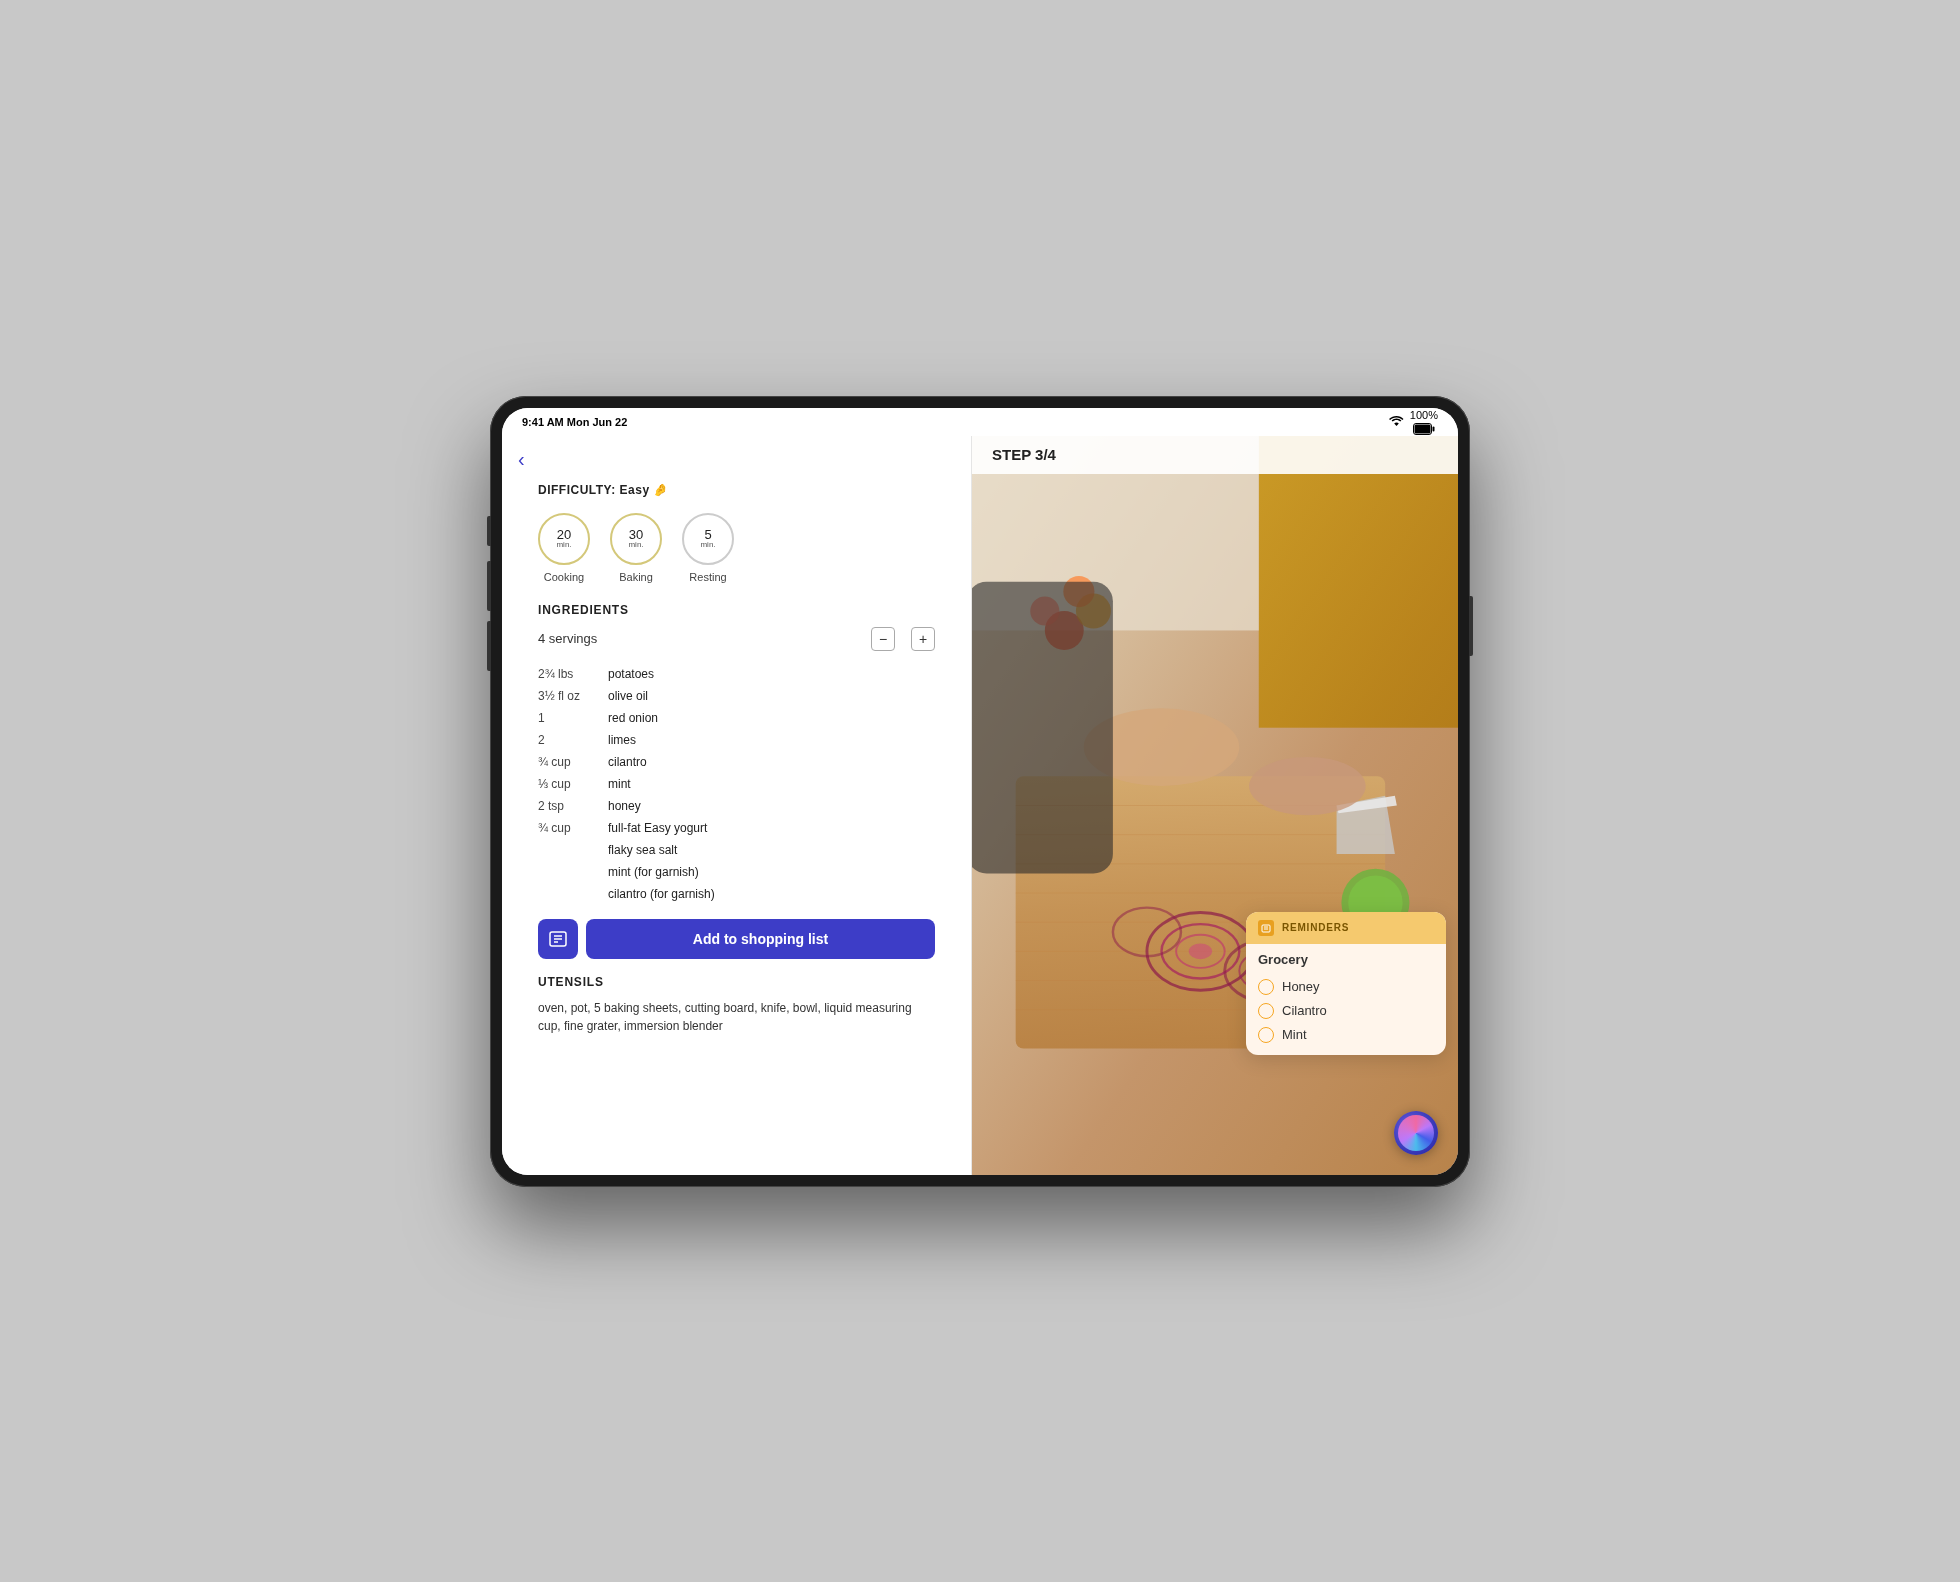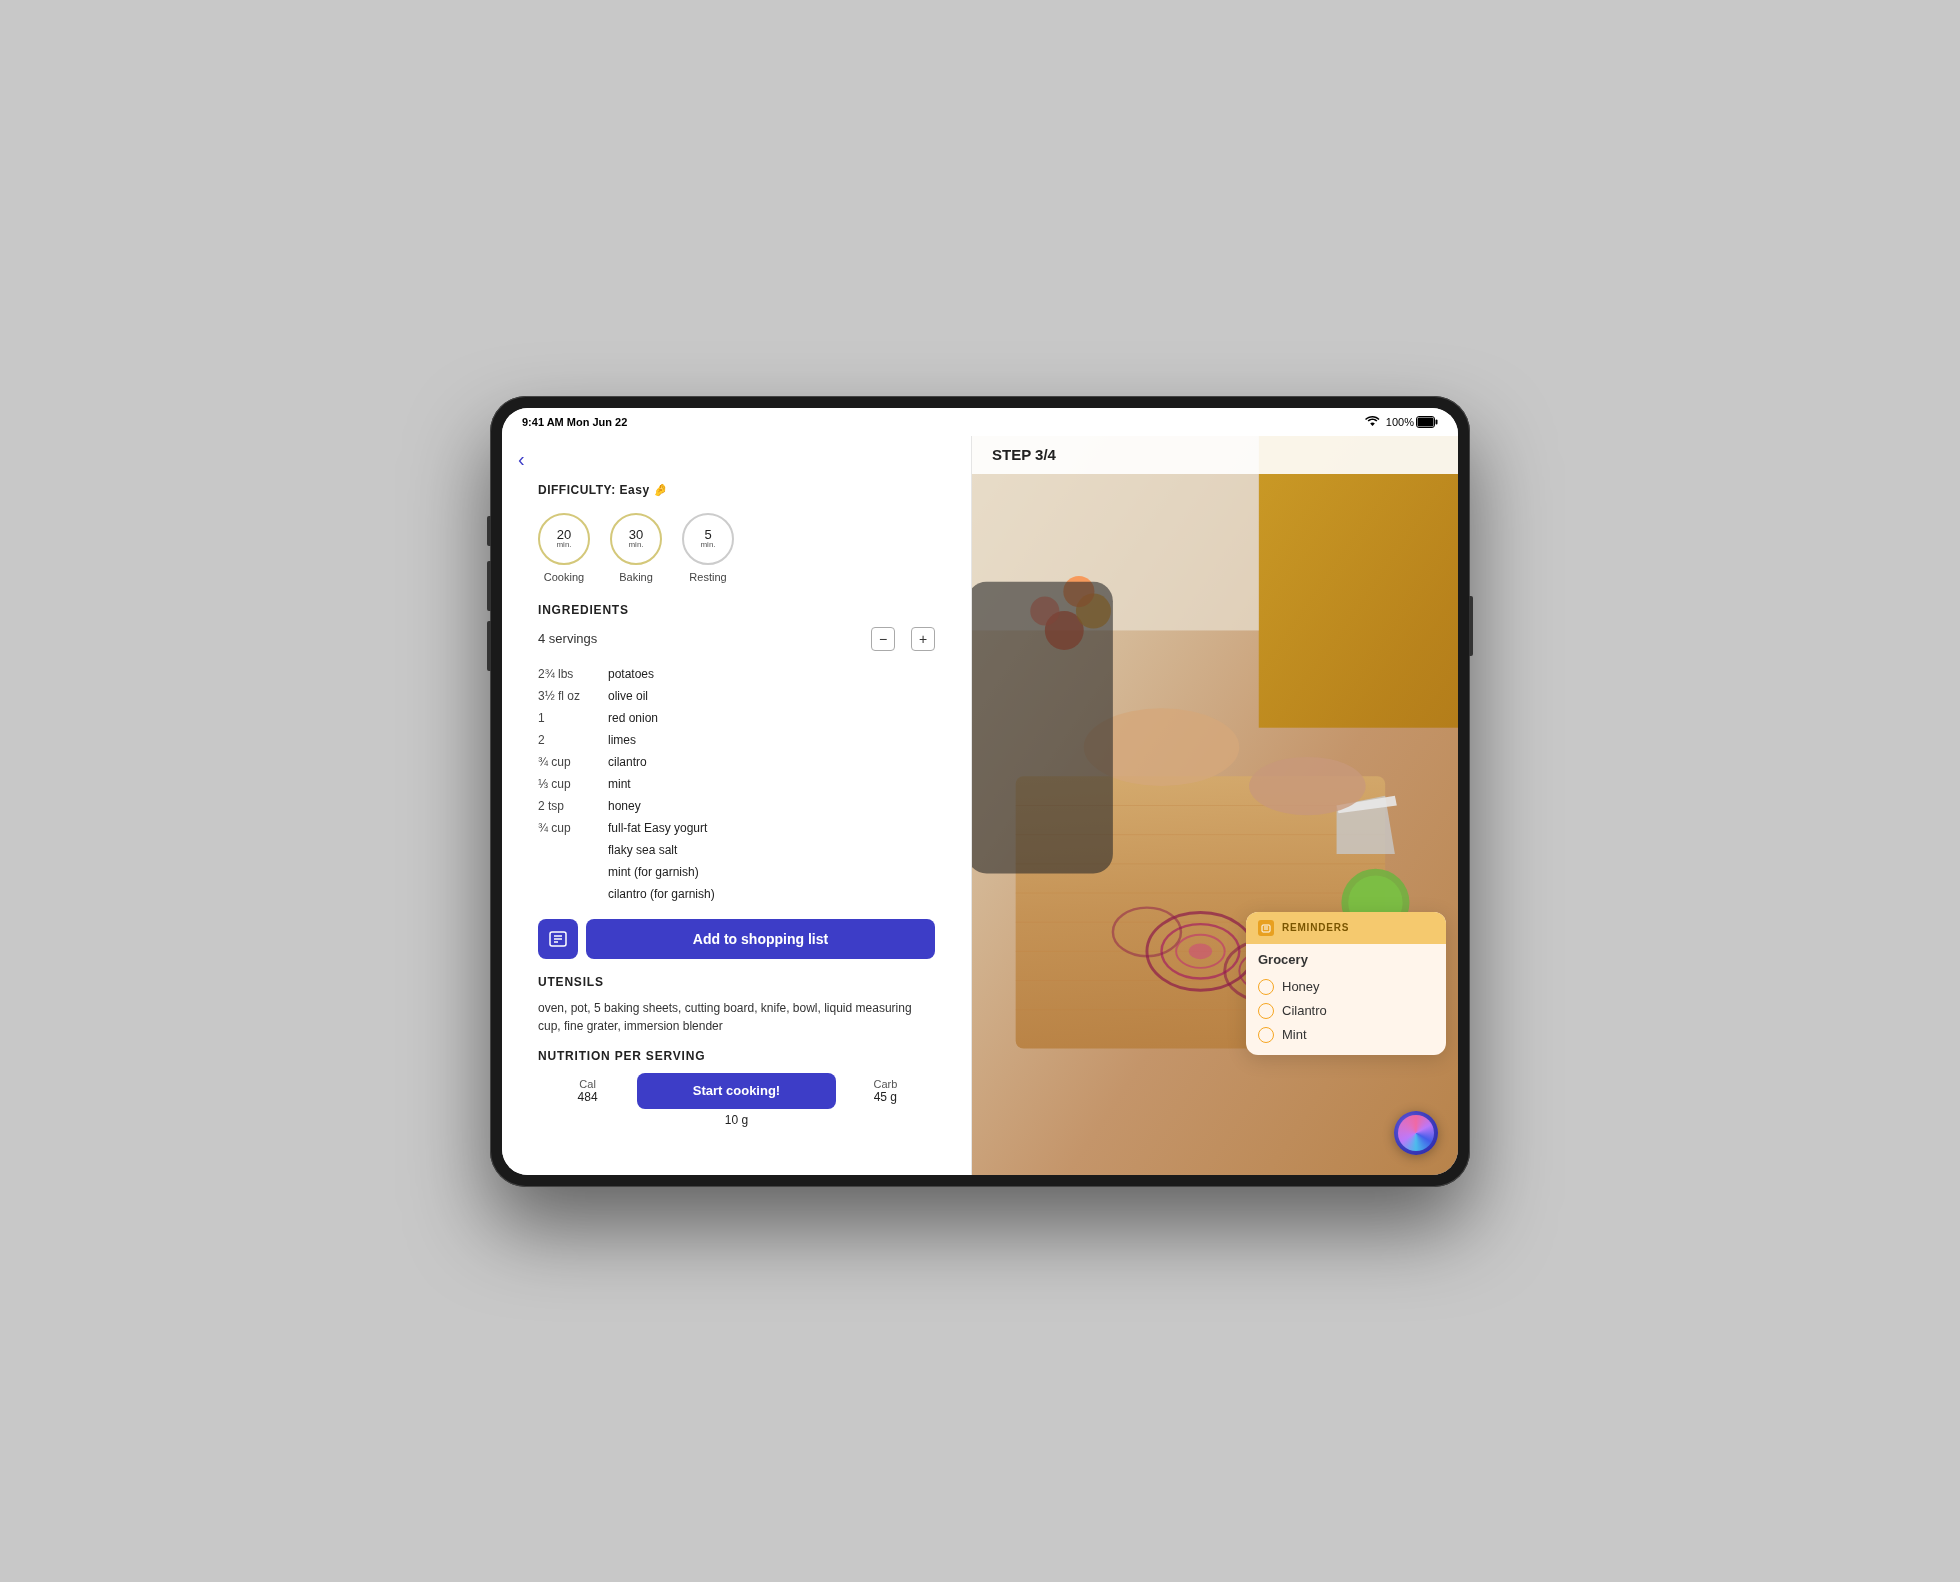--- a/index.html
+++ b/index.html
@@ -60,20 +60,21 @@
       font-size: 11px;
       color: #000;
     }
 
     .status-battery {
       font-size: 11px;
       color: #000;
       display: flex;
       align-items: center;
       gap: 2px;
+      flex-direction: column;
     }
 
     
     .app-content {
       flex: 1;
       display: flex;
       overflow: hidden;
     }
 
     
@@ -625,38 +626,20 @@
                 </svg>
               </div>
               <button class="add-to-list-btn">Add to shopping list</button>
             </div>
 
             <div class="utensils-section">
               <div class="section-title">UTENSILS</div>
               <p class="utensils-text">oven, pot, 5 baking sheets, cutting board, knife, bowl, liquid measuring cup, fine grater, immersion blender</p>
             </div>
 
-            <div class="nutrition-section">
-              <div class="section-title">NUTRITION PER SERVING</div>
-              <div class="nutrition-grid">
-                <div class="nutrition-col">
-                  <span class="nutrition-label">Cal</span>
-                  <span class="nutrition-value">484</span>
-                </div>
-                <button class="start-cooking-btn">Start cooking!</button>
-                <div class="nutrition-col">
-                  <span class="nutrition-label">Carb</span>
-                  <span class="nutrition-value">45 g</span>
-                </div>
-              </div>
-
-              <div style="display:flex; justify-content:center; gap: 40px; margin-top: 4px;">
-                <span class="nutrition-value" style="font-size:12px; color:#222;">10 g</span>
-              </div>
-            </div>
           </div>
         </div>
       </div>
 
       <div class="right-panel">
         <div class="step-header">
           <span class="step-label">STEP 3/4</span>
         </div>
 
         <div class="cooking-scene">

